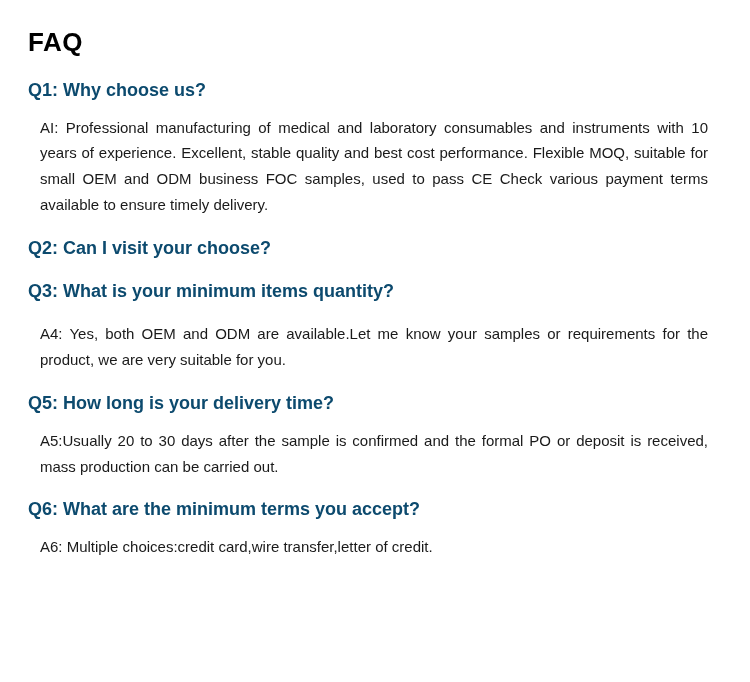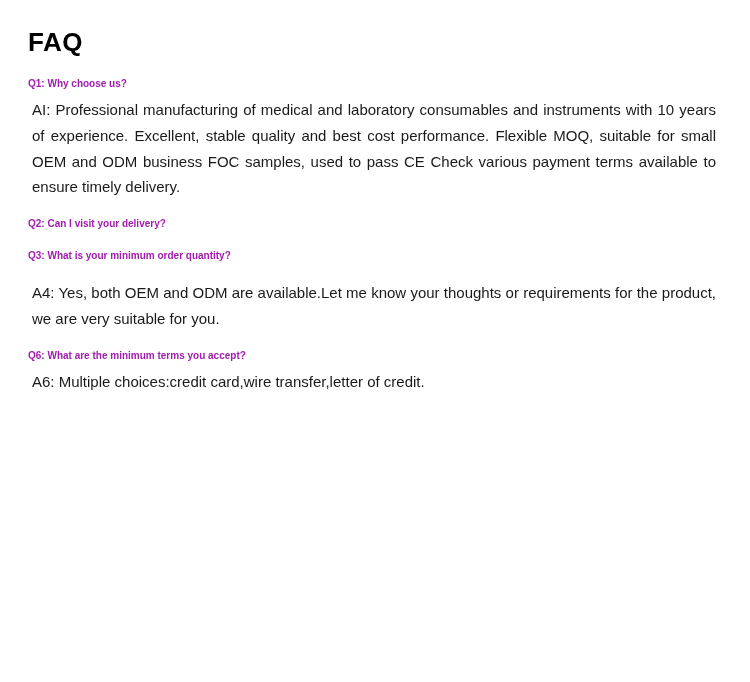--- a/index.html
+++ b/index.html
@@ -32,62 +32,66 @@
   .faq-list {
     display: block;
   }
   .faq-item {
     margin-bottom: 17px;
   }
   .faq-item:last-child {
     margin-bottom: 0;
   }
   .faq-q {
-    font-size: 10px;
+    font-size: 18px;
     font-weight: bold;
-    color: #a21caf;
+    color: #0c4a6e;
     line-height: 1.45;
     margin: 0 0 6px 0;
   }
   .faq-a {
     font-size: 15px;
     font-weight: normal;
     color: #1a1a1a;
     line-height: 1.72;
-    margin: 4px;
+    margin: 12px;
     text-align: justify;
     text-justify: inter-word;
     padding-right: 2px;
   }
 </style>
 </head>
 <body>
 
 <div class="page">
   <h1 class="faq-title">FAQ</h1>
 
   <div class="faq-list">
 
     <div class="faq-item">
       <p class="faq-q">Q1: Why choose us?</p>
       <p class="faq-a">AI: Professional manufacturing of medical and laboratory consumables and instruments with 10 years of experience. Excellent, stable quality and best cost performance. Flexible MOQ, suitable for small OEM and ODM business FOC samples, used to pass CE Check various payment terms available to ensure timely delivery.</p>
     </div>
 
     <div class="faq-item">
-      <p class="faq-q">Q2: Can I visit your delivery?</p>
+      <p class="faq-q">Q2: Can I visit your choose?</p>
     </div>
 
     <div class="faq-item">
-      <p class="faq-q">Q3: What is your minimum order quantity?</p>
+      <p class="faq-q">Q3: What is your minimum items quantity?</p>
     </div>
 
     <div class="faq-item">
-      <p class="faq-a">A4: Yes, both OEM and ODM are available.Let me know your thoughts or requirements for the product, we are very suitable for you.</p>
+      <p class="faq-a">A4: Yes, both OEM and ODM are available.Let me know your samples or requirements for the product, we are very suitable for you.</p>
     </div>
 
+    <div class="faq-item">
+      <p class="faq-q">Q5: How long is your delivery time?</p>
+      <p class="faq-a">A5:Usually 20 to 30 days after the sample is confirmed and the formal PO or deposit is received, mass production can be carried out.</p>
+    </div>
 
     <div class="faq-item">
       <p class="faq-q">Q6: What are the minimum terms you accept?</p>
       <p class="faq-a">A6: Multiple choices:credit card,wire transfer,letter of credit.</p>
     </div>
 
   </div>
 </div>
 
 </body></html>

